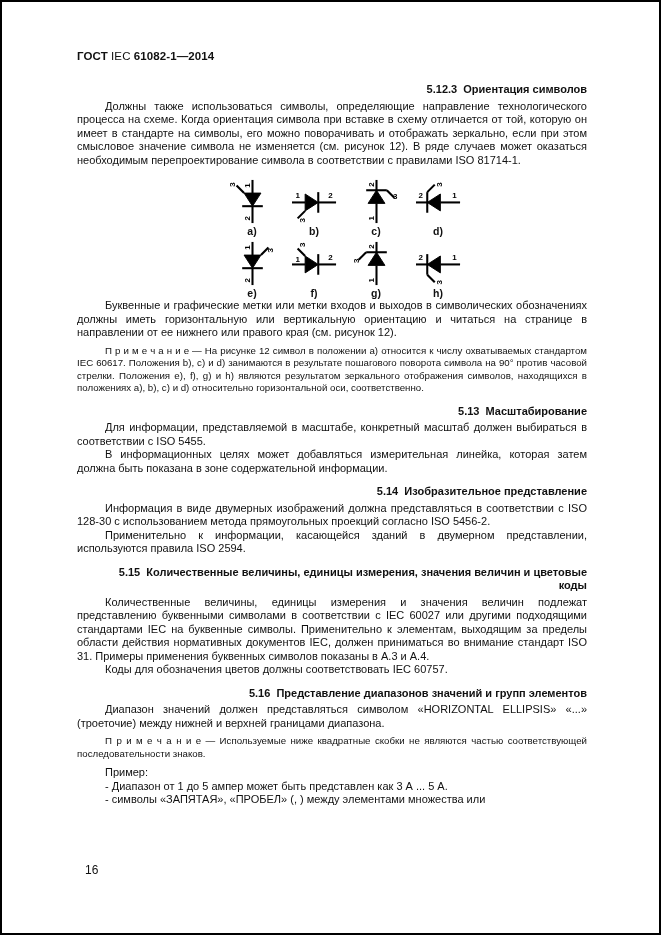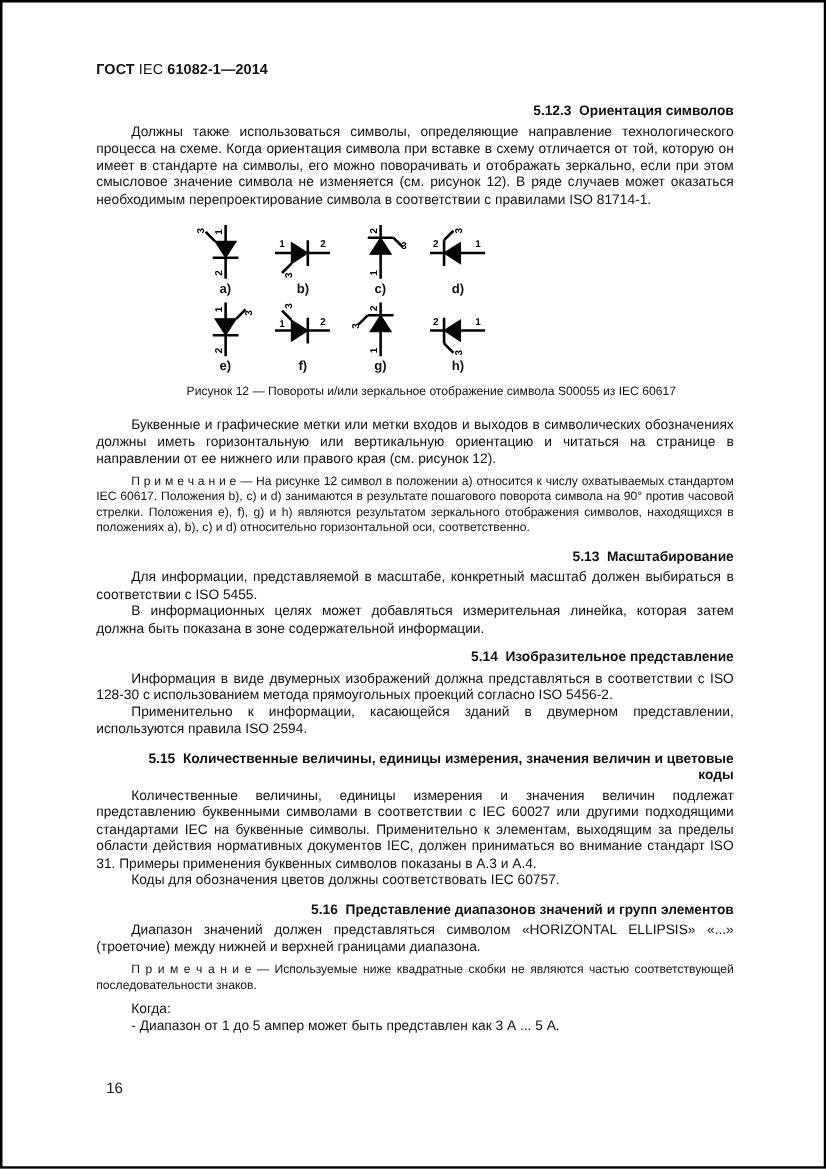--- a/index.html
+++ b/index.html
@@ -150,37 +150,37 @@
           <line x1="27" y1="25" x2="48" y2="25"></line>
           <line x1="13" y1="36" x2="21" y2="44"></line>
           <text x="6" y="18" text-anchor="middle" dominant-baseline="middle">2</text>
           <text x="42" y="18" text-anchor="middle" dominant-baseline="middle">1</text>
           <text x="26" y="44" text-anchor="middle" dominant-baseline="middle" transform="rotate(-90 26 44)">3</text>
         </svg>
         <div class="sym-sub">h)</div>
       </div>
 
     </div>
-    <div class="fig-caption">Рисунок 12 — Повороты и/или зеркальное отображение символа S00055 из IEC 60617</div>
   </div>
 
   <div>
       <div class="blk blk-p">Буквенные и графические метки или метки входов и выходов в символических обозначениях должны иметь горизонтальную или вертикальную ориентацию и читаться на странице в направлении от ее нижнего или правого края (см. рисунок 12).</div>
       <div class="blk blk-note">П р и м е ч а н и е  — На рисунке 12 символ в положении a) относится к числу охватываемых стандартом IEC 60617. Положения b), c) и d) занимаются в результате пошагового поворота символа на 90° против часовой стрелки. Положения e), f), g) и h) являются результатом зеркального отображения символов, находящихся в положениях a), b), c) и d) относительно горизонтальной оси, соответственно.</div>
       <div class="blk blk-h">5.13  Масштабирование</div>
       <div class="blk blk-p">Для информации, представляемой в масштабе, конкретный масштаб должен выбираться в соответствии с ISO 5455.</div>
       <div class="blk blk-p">В информационных целях может добавляться измерительная линейка, которая затем должна быть показана в зоне содержательной информации.</div>
       <div class="blk blk-h">5.14  Изобразительное представление</div>
       <div class="blk blk-p">Информация в виде двумерных изображений должна представляться в соответствии с ISO 128-30 с использованием метода прямоугольных проекций согласно ISO 5456-2.</div>
       <div class="blk blk-p">Применительно к информации, касающейся зданий в двумерном представлении, используются правила ISO 2594.</div>
       <div class="blk blk-h">5.15  Количественные величины, единицы измерения, значения величин и цветовые коды</div>
       <div class="blk blk-p">Количественные величины, единицы измерения и значения величин подлежат представлению буквенными символами в соответствии с IEC 60027 или другими подходящими стандартами IEC на буквенные символы. Применительно к элементам, выходящим за пределы области действия нормативных документов IEC, должен приниматься во внимание стандарт ISO 31. Примеры применения буквенных символов показаны в А.3 и А.4.</div>
       <div class="blk blk-p">Коды для обозначения цветов должны соответствовать IEC 60757.</div>
       <div class="blk blk-h">5.16  Представление диапазонов значений и групп элементов</div>
       <div class="blk blk-p">Диапазон значений должен представляться символом «HORIZONTAL ELLIPSIS» «...» (троеточие) между нижней и верхней границами диапазона.</div>
       <div class="blk blk-note">П р и м е ч а н и е  — Используемые ниже квадратные скобки не являются частью соответствующей последовательности знаков.</div>
-      <div class="blk blk-pt">Когда:</div>
+      <div class="blk blk-pt">Пример:</div>
       <div class="blk blk-pt">- Диапазон от 1 до 5 ампер может быть представлен как 3 А ... 5 А.</div>
+      <div class="blk blk-pt">- символы «ЗАПЯТАЯ», «ПРОБЕЛ» (, ) между элементами множества или</div>
     </div>
 
   <div class="pagenum">16</div>
 
 </div>
 
 </body></html>

